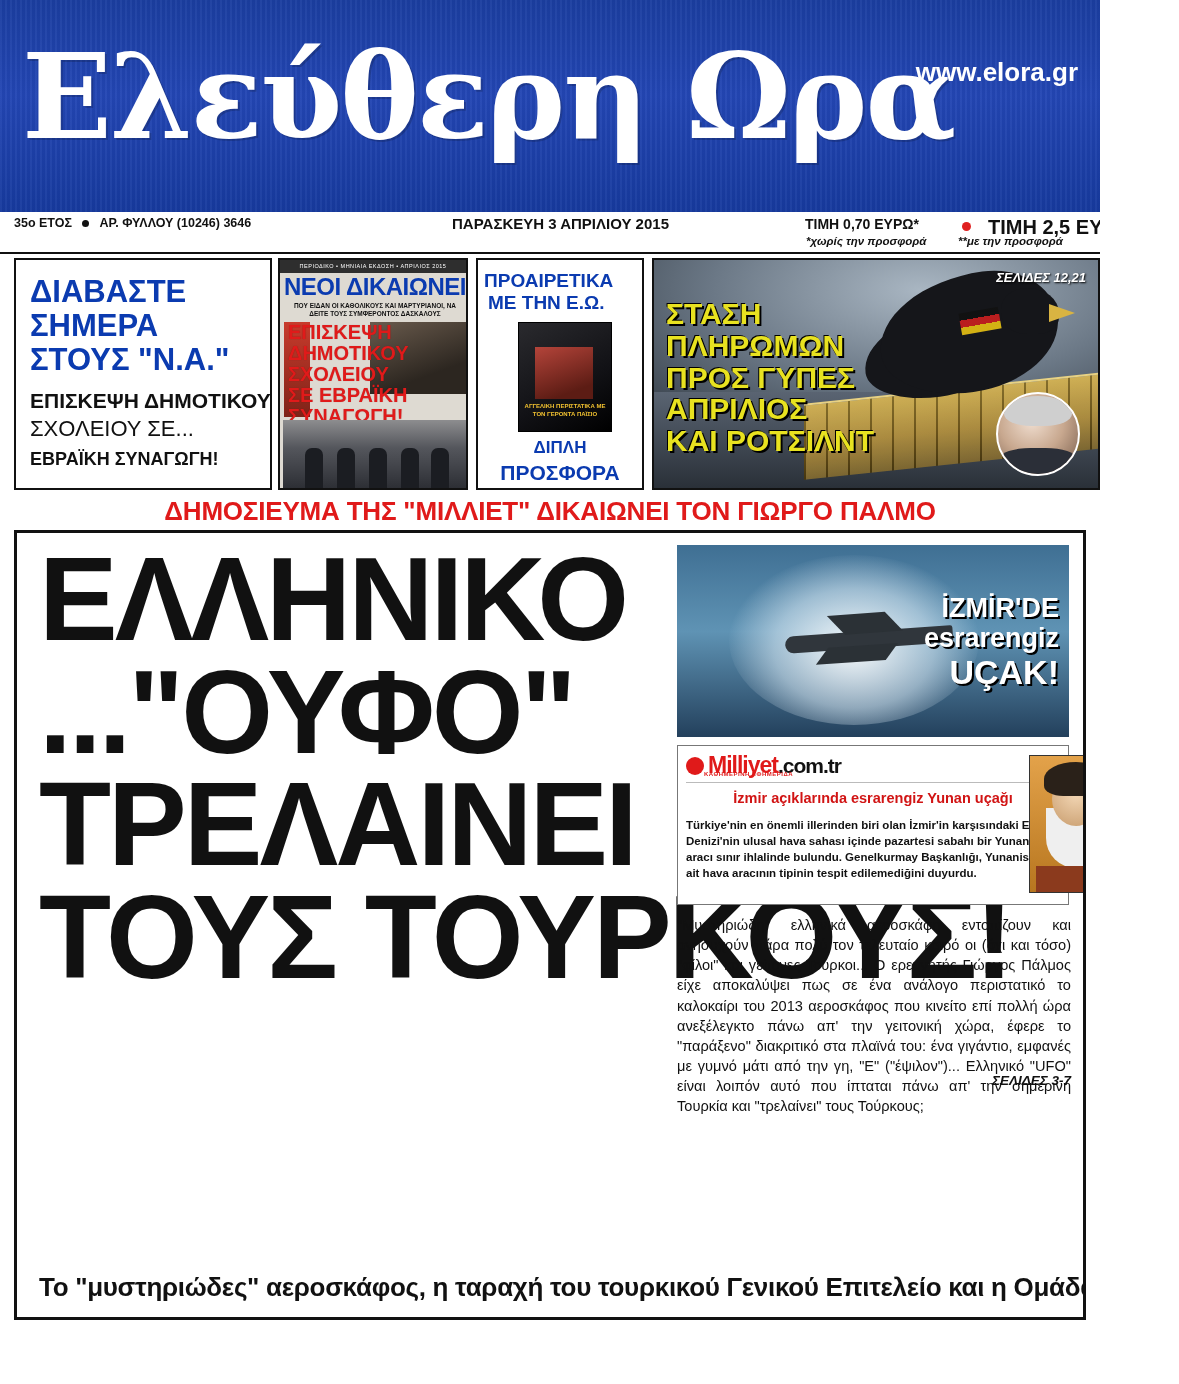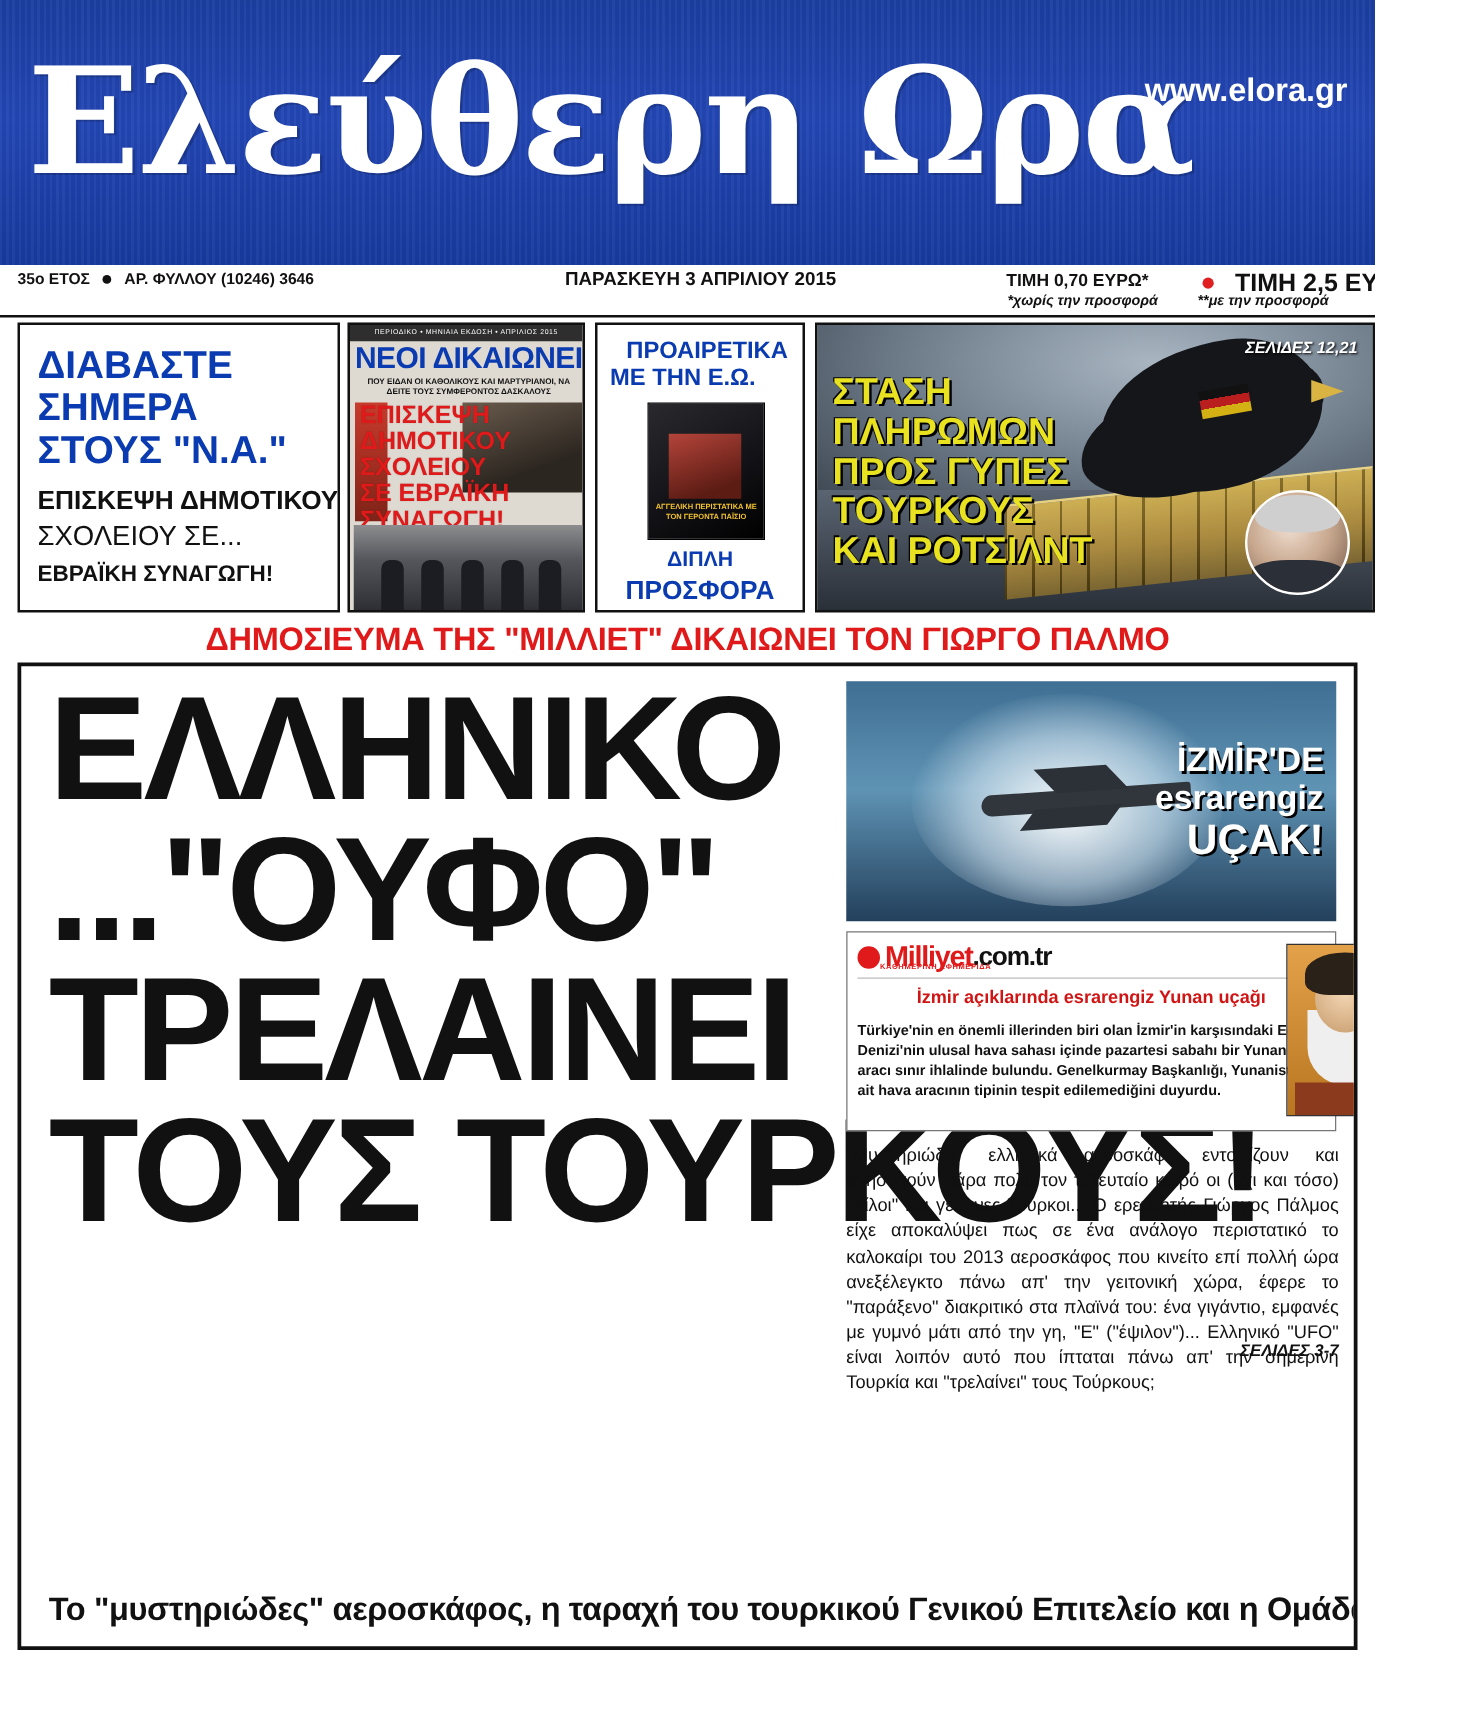--- a/index.html
+++ b/index.html
@@ -225,21 +225,21 @@
     background: #1b1d22;
     border-radius: 7px 7px 0 0;
   }
   .tb2 .magside {
     position: absolute; left: 4px; top: 62px; width: 26px; height: 95px;
     background: linear-gradient(180deg,#c83b2c,#7e2318);
   }
   
   .tb3 { left: 462px; top: 0; width: 168px; height: 232px; }
   .tb3 .t1 {
-    position: absolute; left: 23px; top: 10px;
+    position: absolute; left: 6px; top: 10px;
     font-size: 19px; font-weight: bold; color: #0b3bb0; line-height: 1.12;
     white-space: nowrap;
   }
   .tb3 .t2 {
     position: absolute; left: 10px; top: 32px;
     font-size: 19px; font-weight: bold; color: #0b3bb0; line-height: 1.12;
     white-space: nowrap;
   }
   .tb3 .bookcover {
     position: absolute; left: 40px; top: 62px; width: 92px; height: 108px;
@@ -627,21 +627,21 @@
       <div class="ground"></div>
       <div class="coin-wall"></div>
       <div class="bird"></div>
       <div class="flag"></div>
       <div class="bird-head"></div>
       <div class="bird-beak"></div>
       <div class="headline">
         <div>ΣΤΑΣΗ</div>
         <div>ΠΛΗΡΩΜΩΝ</div>
         <div>ΠΡΟΣ ΓΥΠΕΣ</div>
-        <div>ΤΟΥΡΚΟΥΣ</div>
+        <div>ΑΠΡΙΛΙΟΣ</div>
         <div>ΚΑΙ ΡΟΤΣΙΛΝΤ</div>
       </div>
       <div class="pages">ΣΕΛΙΔΕΣ 12,21</div>
       <div class="portrait">
         <div class="hair"></div>
         <div class="suit"></div>
       </div>
     </div>
   </div>
 

